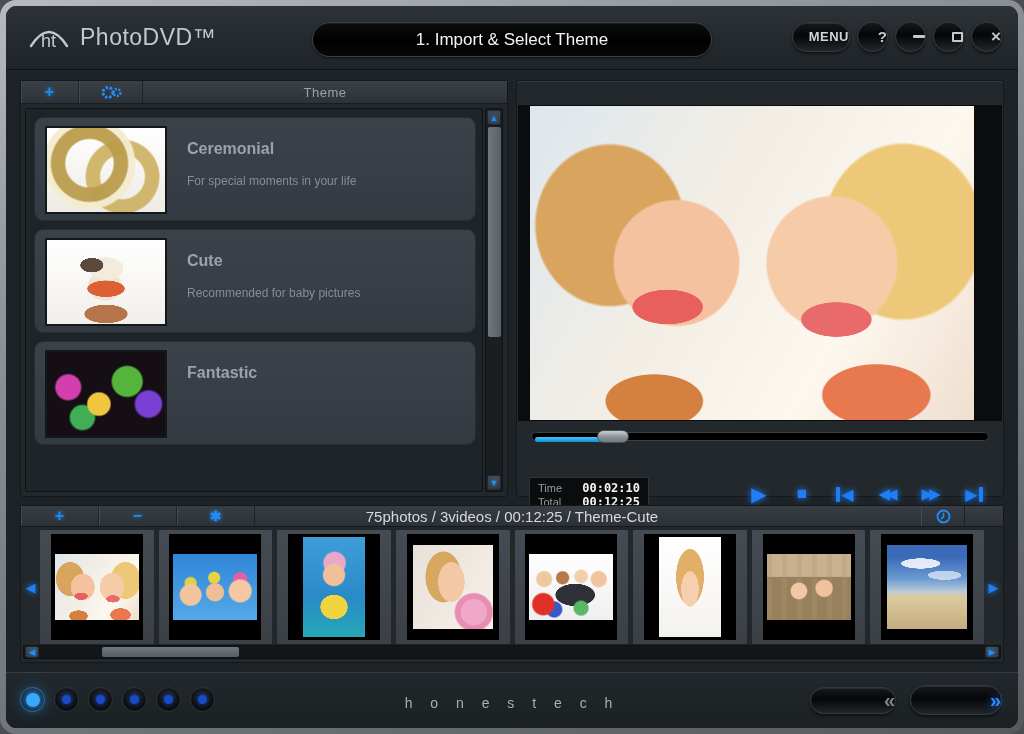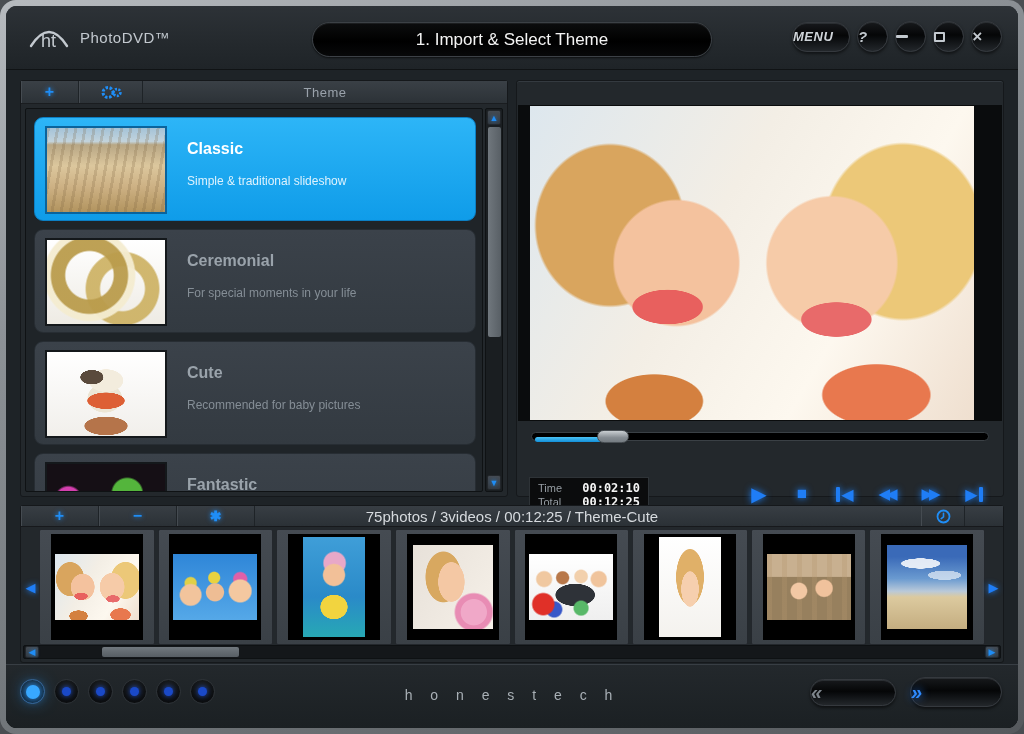--- a/index.html
+++ b/index.html
@@ -10,30 +10,30 @@
     border-radius:16px; overflow:hidden; }
   .app { position:absolute; inset:6px; border-radius:11px; background:#1e2327; overflow:hidden;
     box-shadow:inset 0 1px 0 #3c4248, inset 0 -1px 0 #0a0c0d; }
 
   
   .topbar { position:absolute; left:0; top:0; right:0; height:64px;
     background:linear-gradient(180deg,#2d3237 0%,#24292d 60%,#1f2428 100%);
     border-bottom:1px solid #101315; }
   .logo-wrap { position:absolute; left:22px; top:14px; display:flex; align-items:center; gap:10px; }
   .logo-svg { width:42px; height:34px; }
-  .app-name { color:#c3c9cf; font-size:15px; letter-spacing:.5px; }
+  .app-name { color:#c3c9cf; font-size:23px; letter-spacing:.5px; }
   .title-pill { position:absolute; left:306px; top:16px; width:400px; height:35px; border-radius:18px;
     background:linear-gradient(180deg,#0c0d0e,#000000 55%,#070809);
     border:1px solid #3c4146; box-shadow:0 1px 2px rgba(0,0,0,.6), inset 0 1px 0 #1b1d1f;
     display:flex; align-items:center; justify-content:center; }
   .title-pill span { color:#f4f4f4; font-size:17px; }
   .winbtns { position:absolute; right:16px; top:15px; display:flex; align-items:center; gap:7px; }
   .glossy { background:linear-gradient(180deg,#17191c 0%,#050607 45%,#0a0c0e 55%,#23272b 100%);
     border:1px solid #35393e; box-shadow:0 2px 3px rgba(0,0,0,.5), inset 0 1px 0 #2a2e32; cursor:pointer;
-    display:flex; align-items:center; justify-content:flex-start;font-style:italic; }
+    display:flex; align-items:center; justify-content:flex-end; }
   .menu-btn { width:58px; height:30px; border-radius:15px; color:#cfd4d9; font-weight:bold; font-size:13px; letter-spacing:.5px; }
   .round-btn { width:31px; height:31px; border-radius:50%; color:#c3c9cf; font-size:15px; font-weight:bold; }
   .glyph-min { width:12px; height:3px; background:#c3c9cf; border-radius:1px; }
   .glyph-max { width:11px; height:10px; border:2px solid #c3c9cf; border-radius:1px; }
   .glyph-close { font-size:17px; line-height:1; }
 
   
   .panel { position:absolute; background:#23282c; border:1px solid #15181b; border-radius:3px;
     box-shadow:inset 0 1px 0 #343a40; }
   .panel-header { height:23px; background:linear-gradient(180deg,#3a4046,#2c3237);
@@ -113,21 +113,21 @@
   .cell-photo.portrait { width:62px; height:100px; }
   .cell-photo.square { width:80px; height:84px; }
   .hscroll { position:absolute; left:2px; right:2px; bottom:3px; height:14px; background:#14171a;
     border:1px solid #0e1113; border-radius:2px; }
   .hscroll .scroll-arrow { top:0; height:12px; }
   .hscroll .left { left:1px; } .hscroll .right { left:auto; right:1px; }
   .hthumb { position:absolute; top:1px; height:10px; background:linear-gradient(180deg,#71787e,#575e64);
     border-radius:2px; cursor:pointer; }
 
   
-  .footer { position:absolute; left:0; right:0; bottom:0; height:64px; border-top:1px solid #383e44;
+  .footer { position:absolute; left:0; right:0; bottom:0; height:56px; border-top:1px solid #383e44;
     background:linear-gradient(180deg,#23282c,#1b2023); }
   .steps { position:absolute; left:14px; top:14px; display:flex; gap:9px; align-items:center; }
   .step-dot { width:25px; height:25px; border-radius:50%;
     background:radial-gradient(circle at 50% 30%, #1d2124 0%, #0c0e10 70%);
     border:1px solid #2e3338; display:flex; align-items:center; justify-content:center; }
   .step-dot .core { width:9px; height:9px; border-radius:50%; background:#1a49c8; box-shadow:0 0 5px #1a49c8; }
   .step-dot.active { border-color:#3a5a80; }
   .step-dot.active .core { width:14px; height:14px; background:#38a8ff; box-shadow:0 0 10px #2e9bff, 0 0 18px #2e9bff; }
   .brand { position:absolute; left:0; right:0; top:22px; text-align:center; color:#a9b0b6;
     font-size:14px; letter-spacing:7px; }
@@ -255,25 +255,20 @@
       <div class="hdr-btn" style="width:64px;">
         <svg width="24" height="15" viewBox="0 0 24 15">
           <circle cx="9" cy="7.5" r="5" fill="none" stroke="#1f8df5" stroke-width="3" stroke-dasharray="2.5 1.6"></circle>
           <circle cx="18" cy="7.5" r="3.4" fill="none" stroke="#1f8df5" stroke-width="2.6" stroke-dasharray="2 1.4"></circle>
         </svg>
       </div>
       <div class="panel-title">Theme</div>
     </div>
 
     <div class="theme-list">
-      <div class="theme-item selected">
-        <div class="theme-thumb art" data-art="beach-sand"></div>
-        <div class="theme-name">Classic</div>
-        <div class="theme-desc">Simple &amp; traditional slideshow</div>
-      </div>
       <div class="theme-item">
         <div class="theme-thumb art" data-art="gold-rings"></div>
         <div class="theme-name">Ceremonial</div>
         <div class="theme-desc">For special moments in your life</div>
       </div>
       <div class="theme-item">
         <div class="theme-thumb art" data-art="puppy"></div>
         <div class="theme-name">Cute</div>
         <div class="theme-desc">Recommended for baby pictures</div>
       </div>

